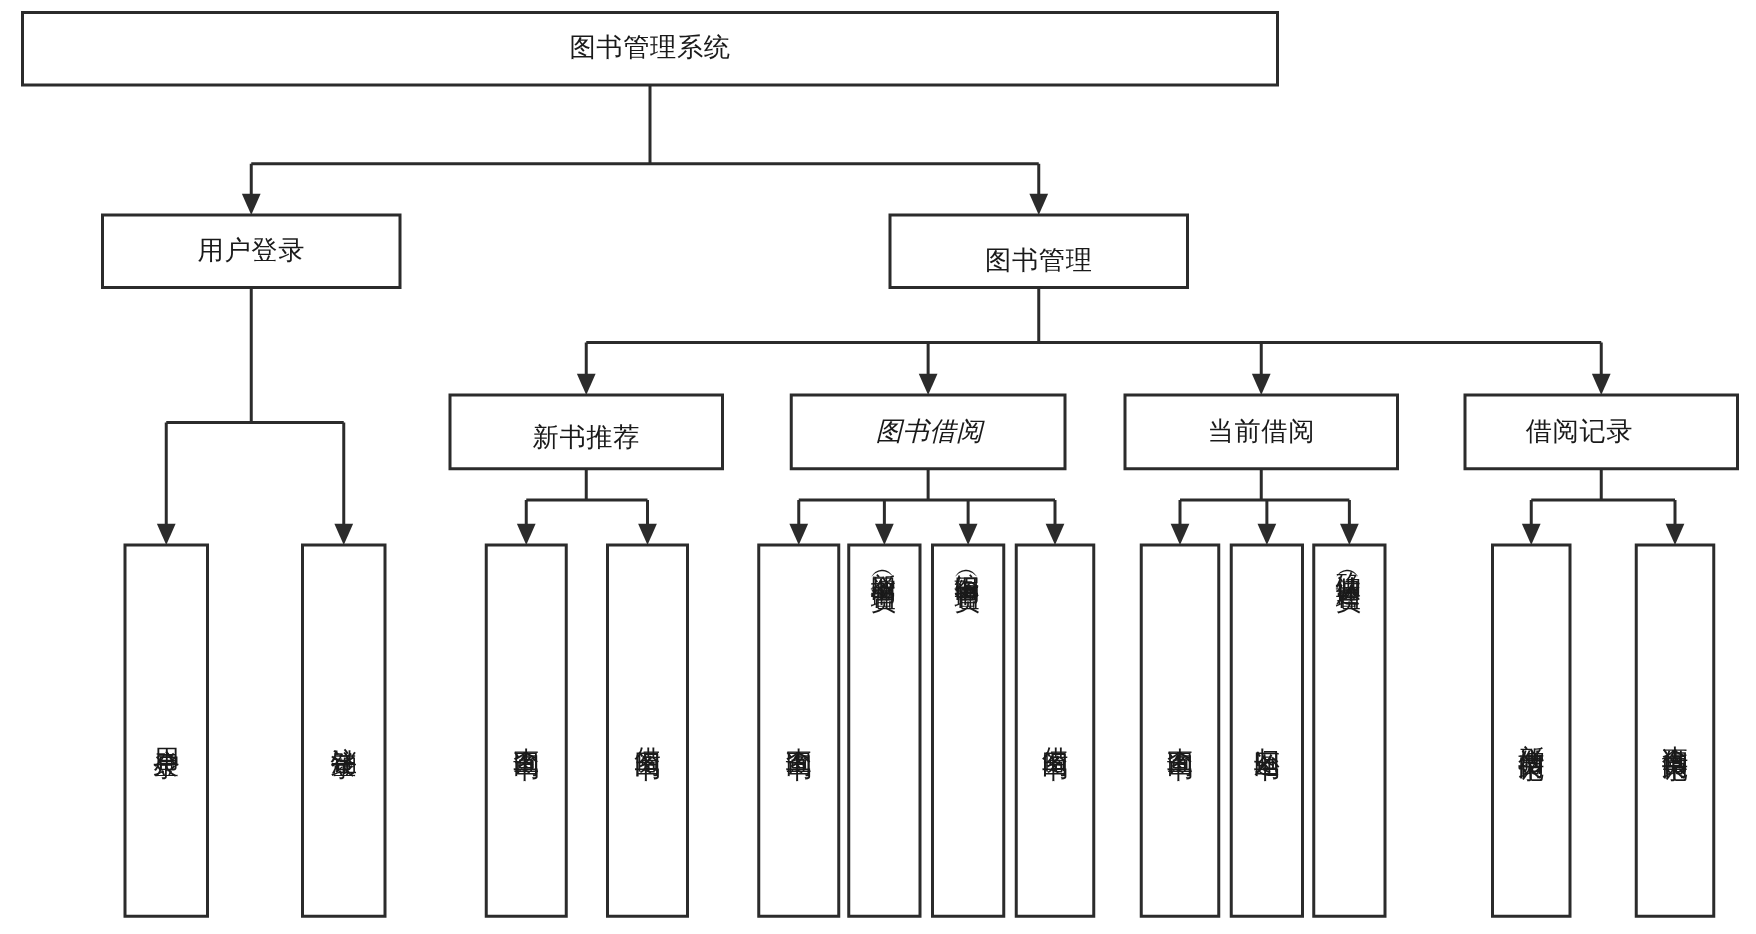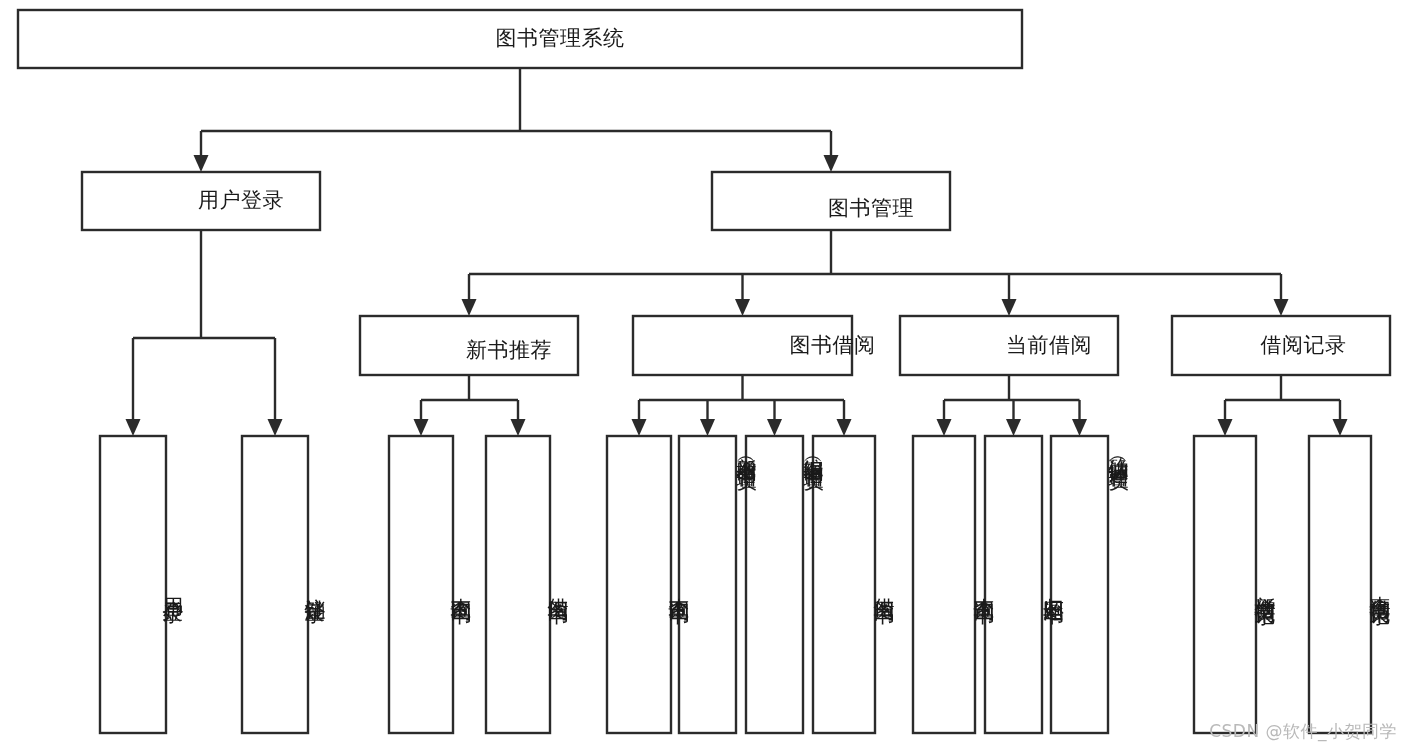--- a/index.html
+++ b/index.html
@@ -42,21 +42,20 @@
   .node-label {
     position: absolute;
     display: flex;
     align-items: center;
     justify-content: center;
     color: #1a1a1a;
     font-family: "DejaVu Sans", "Liberation Sans", sans-serif;
     text-align: center;
     pointer-events: none;
     box-sizing: border-box;
-    margin-left: 40px;
   }
   .node-label.horizontal {
     font-size: 21px;
     letter-spacing: 0.5px;
     line-height: 1.2;
   }
   .node-label.vertical {
     writing-mode: vertical-rl;
     text-orientation: upright;
     font-size: 21px;
@@ -167,39 +166,38 @@
         <rect x="1194" y="436" width="62" height="297" class="node-box"></rect>
         <rect x="1309" y="436" width="62" height="297" class="node-box"></rect>
       </g>
   </svg>
 
   <div id="label-layer">
       <div class="node-label horizontal" style="left: 18px; top: 10px; width: 1004px; height: 58px;">图书管理系统</div>
       <div class="node-label horizontal" style="left: 82px; top: 172px; width: 238px; height: 58px;">用户登录</div>
       <div class="node-label horizontal" style="left: 712px; top: 172px; width: 238px; height: 74px;">图书管理</div>
       <div class="node-label horizontal" style="left: 360px; top: 316px; width: 218px; height: 69px;">新书推荐</div>
-      <div class="node-label horizontal" style="left: 670px; top: 316px; width: 245px; height: 59px;">图书借阅</div>
+      <div class="node-label horizontal" style="left: 621px; top: 316px; width: 245px; height: 59px; font-style: italic;">图书借阅</div>
       <div class="node-label horizontal" style="left: 900px; top: 316px; width: 218px; height: 59px;">当前借阅</div>
       <div class="node-label horizontal" style="left: 1172px; top: 316px; width: 183px; height: 59px;">借阅记录</div>
       <div class="node-label vertical" style="left: 100px; top: 436px; width: 66px; height: 297px; justify-content: center; padding-top: 0px; font-size: 21px;">用户登录</div>
       <div class="node-label vertical" style="left: 242px; top: 436px; width: 66px; height: 297px; justify-content: center; padding-top: 0px; font-size: 21px;">注销登录</div>
       <div class="node-label vertical" style="left: 389px; top: 436px; width: 64px; height: 297px; justify-content: center; padding-top: 0px; font-size: 21px;">查询图书</div>
       <div class="node-label vertical" style="left: 486px; top: 436px; width: 64px; height: 297px; justify-content: center; padding-top: 0px; font-size: 21px;">借阅图书</div>
       <div class="node-label vertical" style="left: 607px; top: 436px; width: 64px; height: 297px; justify-content: center; padding-top: 0px; font-size: 21px;">查询图书</div>
       <div class="node-label vertical tall" style="left: 679px; top: 436px; width: 57px; height: 297px; justify-content: flex-start; padding-top: 6px; font-size: 20px;">新增图书（管理员）</div>
       <div class="node-label vertical tall" style="left: 746px; top: 436px; width: 57px; height: 297px; justify-content: flex-start; padding-top: 6px; font-size: 20px;">编辑图书（管理员）</div>
       <div class="node-label vertical" style="left: 813px; top: 436px; width: 62px; height: 297px; justify-content: center; padding-top: 0px; font-size: 21px;">借阅图书</div>
       <div class="node-label vertical" style="left: 913px; top: 436px; width: 62px; height: 297px; justify-content: center; padding-top: 0px; font-size: 21px;">查询图书</div>
       <div class="node-label vertical" style="left: 985px; top: 436px; width: 57px; height: 297px; justify-content: center; padding-top: 0px; font-size: 21px;">归还图书</div>
       <div class="node-label vertical tall" style="left: 1051px; top: 436px; width: 57px; height: 297px; justify-content: flex-start; padding-top: 6px; font-size: 20px;">确认归还（管理员）</div>
       <div class="node-label vertical tall" style="left: 1194px; top: 436px; width: 62px; height: 297px; justify-content: center; padding-top: 0px; font-size: 21px;">新增借阅记录</div>
       <div class="node-label vertical tall" style="left: 1309px; top: 436px; width: 62px; height: 297px; justify-content: center; padding-top: 0px; font-size: 21px;">查询借阅记录</div>
     </div>
 
-  <div id="watermark">CSDN @软件_小贺同学</div>
 <div class="node-hit" title="图书管理系统" style="left: 18px; top: 10px; width: 1004px; height: 58px;"></div>
     <div class="node-hit" title="用户登录" style="left: 82px; top: 172px; width: 238px; height: 58px;"></div>
     <div class="node-hit" title="图书管理" style="left: 712px; top: 172px; width: 238px; height: 58px;"></div>
     <div class="node-hit" title="新书推荐" style="left: 360px; top: 316px; width: 218px; height: 59px;"></div>
     <div class="node-hit" title="图书借阅" style="left: 633px; top: 316px; width: 219px; height: 59px;"></div>
     <div class="node-hit" title="当前借阅" style="left: 900px; top: 316px; width: 218px; height: 59px;"></div>
     <div class="node-hit" title="借阅记录" style="left: 1172px; top: 316px; width: 218px; height: 59px;"></div>
     <div class="node-hit" title="用户登录" style="left: 100px; top: 436px; width: 66px; height: 297px;"></div>
     <div class="node-hit" title="注销登录" style="left: 242px; top: 436px; width: 66px; height: 297px;"></div>
     <div class="node-hit" title="查询图书" style="left: 389px; top: 436px; width: 64px; height: 297px;"></div>

